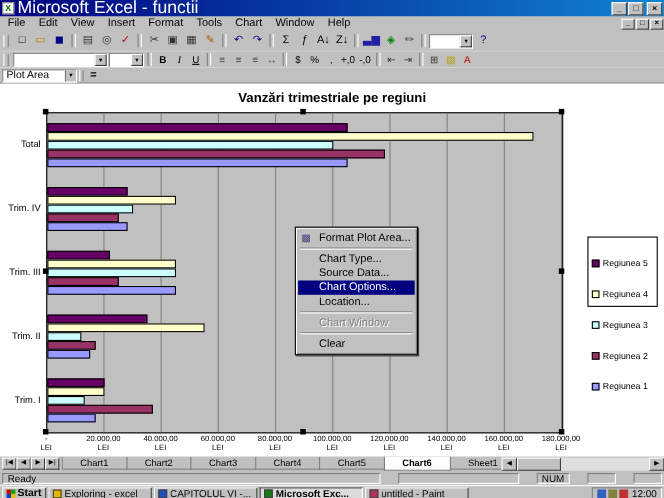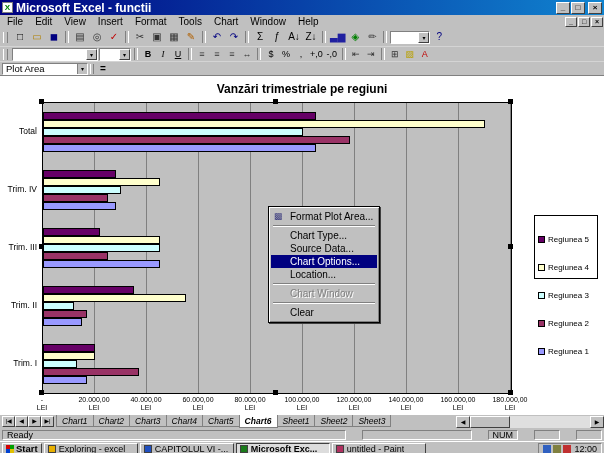--- a/index.html
+++ b/index.html
@@ -2,21 +2,21 @@
 <html><head>
 <meta charset="utf-8">
 <style>
   html,body{margin:0;padding:0;}
   body{width:604px;height:453px;overflow:hidden;background:#c0c0c0;font-family:"Liberation Sans",sans-serif;}
   .screen{position:relative;width:604px;height:453px;background:#c0c0c0;overflow:hidden;}
 
   
   .titlebar{height:15px;background:linear-gradient(90deg,#000080,#1084d0);display:flex;align-items:center;padding:0 2px;gap:3px;}
   .appicon{width:11px;height:11px;background:#fff;border:1px solid #808080;box-sizing:border-box;font-weight:bold;font-size:8px;line-height:9px;text-align:center;color:#008000;flex:none;}
-  .wtitle{color:#fff;font-weight:bold;font-size:12px;flex:1;white-space:nowrap;overflow:hidden;}
+  .wtitle{color:#fff;font-weight:normal;font-size:16px;flex:1;white-space:nowrap;overflow:hidden;}
   .wbtns{display:flex;gap:1px;align-items:center;}
   .wbtn{width:14px;height:12px;background:#c0c0c0;border:1px solid;border-color:#fff #404040 #404040 #fff;box-sizing:border-box;font-weight:bold;font-size:8px;line-height:9px;text-align:center;color:#000;}
   .wbtn.close{margin-left:2px;}
 
   
   .menubar{height:13px;display:flex;align-items:center;background:#c0c0c0;padding:0 1px;}
   .menuitems{display:flex;flex:1;align-items:center;height:100%;}
   .menu-item{font-size:10px;line-height:13px;padding:0 6px;color:#000;white-space:nowrap;}
   .menubar .wbtn{width:12px;height:10px;font-size:7px;line-height:7px;}
 
@@ -32,21 +32,21 @@
   .g-b{font-weight:bold;}
   .g-i{font-style:italic;font-family:"Liberation Serif",serif;}
   .g-u{text-decoration:underline;}
   .tsep{width:2px;height:12px;border-left:1px solid #808080;border-right:1px solid #fff;margin:0 2px;flex:none;}
   .combo{display:flex;align-items:center;background:#fff;border:1px solid;border-color:#808080 #fff #fff #808080;height:13px;box-sizing:border-box;flex:none;}
   .combo-val{flex:1;font-size:9px;padding:0 2px;overflow:hidden;white-space:nowrap;}
   .combo-dd{width:11px;height:100%;background:#c0c0c0;border:1px solid;border-color:#fff #404040 #404040 #fff;box-sizing:border-box;font-size:6px;line-height:10px;text-align:center;}
 
   
   .formularow{height:14px;display:flex;align-items:center;background:#c0c0c0;padding:0 2px;gap:2px;border-bottom:1px solid #808080;box-sizing:border-box;}
-  .namebox{width:86px;height:12px;background:#fff;border:1px solid;border-color:#808080 #fff #fff #808080;display:flex;align-items:center;box-sizing:border-box;}
+  .namebox{width:68px;height:12px;background:#fff;border:1px solid;border-color:#808080 #fff #fff #808080;display:flex;align-items:center;box-sizing:border-box;}
   .nbval{flex:1;font-size:9.5px;padding-left:3px;white-space:nowrap;}
   .nbdd{width:10px;height:100%;background:#c0c0c0;border-left:1px solid #808080;font-size:6px;line-height:10px;text-align:center;box-sizing:border-box;}
   .fsep{width:2px;height:10px;border-left:1px solid #fff;border-right:1px solid #808080;}
   .feq{width:14px;text-align:center;font-size:10px;font-weight:bold;}
 
   
   .content{position:relative;height:339px;background:#fff;overflow:hidden;}
   .charttitle{position:absolute;top:6px;left:0;width:604px;text-align:center;font-weight:bold;font-size:12px;color:#000;}
   .plot{position:absolute;left:42px;top:26px;width:468px;height:290px;background:#c0c0c0;border:1px solid #000;}
   .gridline{position:absolute;top:0;bottom:0;width:1px;background:#808080;}
@@ -67,21 +67,21 @@
   .mitem.dis{color:#808080;text-shadow:1px 1px 0 #fff;}
   .micon{position:absolute;left:3px;top:0;font-size:9px;color:#404080;}
   .mlabel{display:inline;}
   .msep{height:0;border-top:1px solid #808080;border-bottom:1px solid #fff;margin:2px 2px;}
 
   
   .tabrow{height:14px;display:flex;align-items:flex-start;background:#c0c0c0;}
   .tabnavs{display:flex;padding:1px 2px 0 2px;}
   .tabnav{width:13px;height:11px;background:#c0c0c0;border:1px solid;border-color:#fff #404040 #404040 #fff;box-sizing:border-box;font-size:6px;line-height:9px;text-align:center;color:#000;}
   .tabs{display:flex;flex:1;overflow:hidden;height:14px;}
-  .tab{height:12px;line-height:12px;padding:0 5px;font-size:8.5px;background:#c0c0c0;border:1px solid #808080;border-top:none;margin-right:-1px;box-sizing:border-box;color:#000;white-space:nowrap;font-style:italic;}
+  .tab{height:12px;line-height:12px;padding:0 16px;font-size:8.5px;background:#c0c0c0;border:1px solid #808080;border-top:none;margin-right:-1px;box-sizing:border-box;color:#000;white-space:nowrap;}
   .tab.active{background:#fff;font-weight:bold;height:13px;position:relative;z-index:2;}
   .hscroll{display:flex;width:148px;height:12px;margin-top:1px;flex:none;}
   .harrow{width:14px;height:12px;background:#c0c0c0;border:1px solid;border-color:#fff #404040 #404040 #fff;box-sizing:border-box;font-size:6px;line-height:10px;text-align:center;}
   .htrack{flex:1;background:#dfdfdf;position:relative;}
   .hthumb{position:absolute;left:0;top:0;width:40px;height:12px;background:#c0c0c0;border:1px solid;border-color:#fff #404040 #404040 #fff;box-sizing:border-box;}
 
   
   .statusbar{height:12px;display:flex;align-items:center;gap:16px;padding:1px 2px;background:#c0c0c0;box-sizing:border-box;}
   .sb-panel{height:10px;border:1px solid;border-color:#808080 #fff #fff #808080;box-sizing:border-box;font-size:9px;line-height:8px;padding:0 4px;color:#000;white-space:nowrap;}
   .grow{flex:1;}

